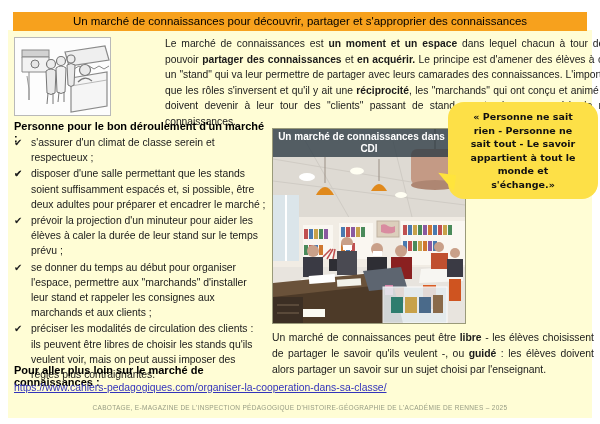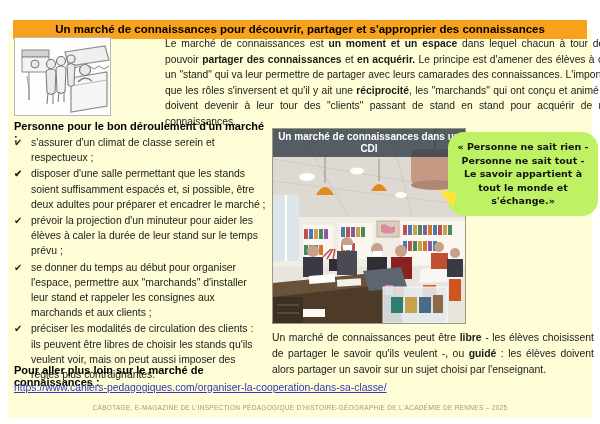--- a/index.html
+++ b/index.html
@@ -4,21 +4,21 @@
 <title>Un marché de connaissances</title>
 <style>
   html,body{margin:0;padding:0;}
   body{
     width:600px;height:424px;position:relative;background:#ffffff;
     font-family:"Liberation Sans", sans-serif;color:#111;overflow:hidden;
   }
   .paper-bg{position:absolute;left:8px;top:30px;width:584px;height:388px;background:#FFFDD5;}
   .title-bar{
     position:absolute;left:13px;top:12px;width:574px;height:19px;background:#F7A11D;
-    text-align:center;font-weight:bold;font-size:11.5px;line-height:19px;color:#000;margin-top:8px;
+    text-align:center;font-weight:normal;font-size:11.5px;line-height:19px;color:#000;
   }
   .illustration{
     position:absolute;left:14px;top:37px;width:97px;height:79px;background:#fdfdfd;
     border:1px solid #b9b9b9;box-sizing:border-box;
   }
   .intro{
     position:absolute;left:117px;top:36px;width:477px;height:88px;
     font-size:10.3px;line-height:15.6px;text-align:justify;color:#1a1a1a;margin-left:48px;
   }
   .conseils-heading{
@@ -34,22 +34,22 @@
     position:absolute;left:272px;top:128px;width:194px;height:196px;background:#e8e4de;
     overflow:hidden;border:1px solid #9a9a7a;box-sizing:border-box;
   }
   .photo svg{display:block;}
   .photo-caption{
     position:absolute;left:0;top:0;width:100%;background:rgba(44,58,68,0.78);
     color:#fff;font-weight:bold;font-size:10px;line-height:12px;text-align:center;padding:2px 2px;
     box-sizing:border-box;
   }
   .quote{
-    position:absolute;left:448px;top:132px;width:150px;box-sizing:border-box;
-    background:#bef264;border-radius:16px;padding:8px 6px;text-align:center;
+    position:absolute;left:448px;top:102px;width:150px;box-sizing:border-box;
+    background:#fde047;border-radius:16px;padding:8px 22px;text-align:center;
     font-family:"DejaVu Sans", sans-serif;font-size:9.5px;font-weight:bold;line-height:13.5px;
     color:#111;z-index:5;
   }
   .quote::after{
     content:"";position:absolute;left:-11px;bottom:9px;width:0;height:0;
     border-right:18px solid #FFE43C;border-bottom:16px solid transparent;
     transform:rotate(8deg);
   }
   .types{
     position:absolute;left:272px;top:330px;width:322px;font-size:10.4px;line-height:16px;

